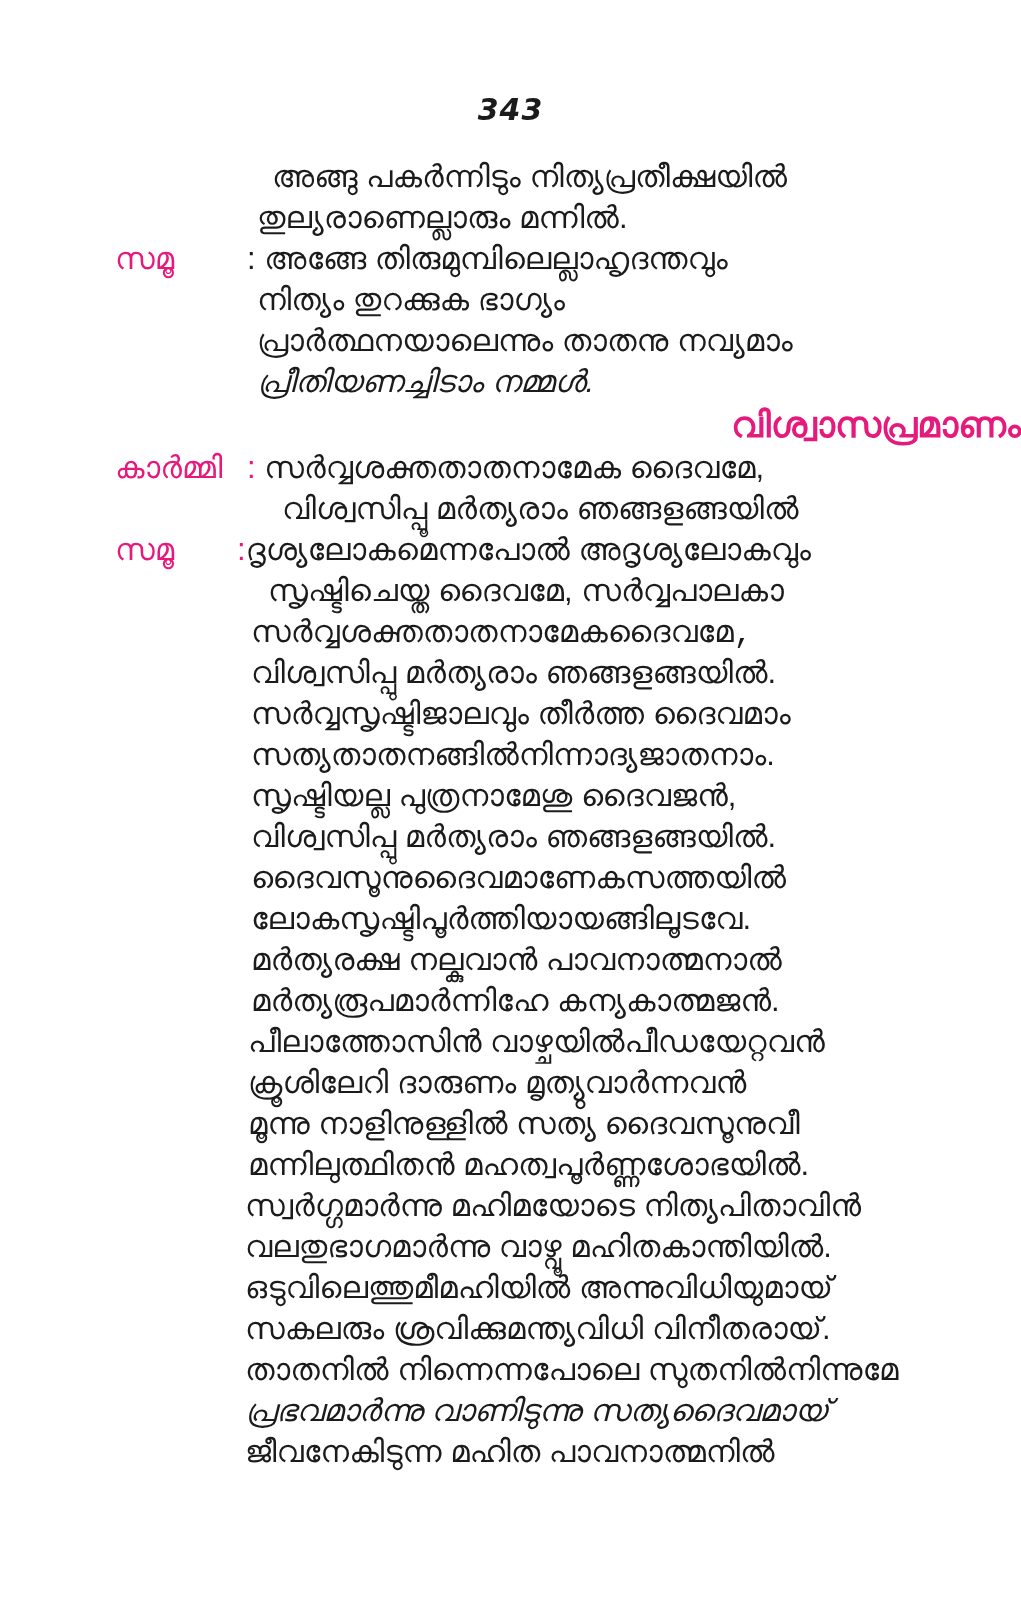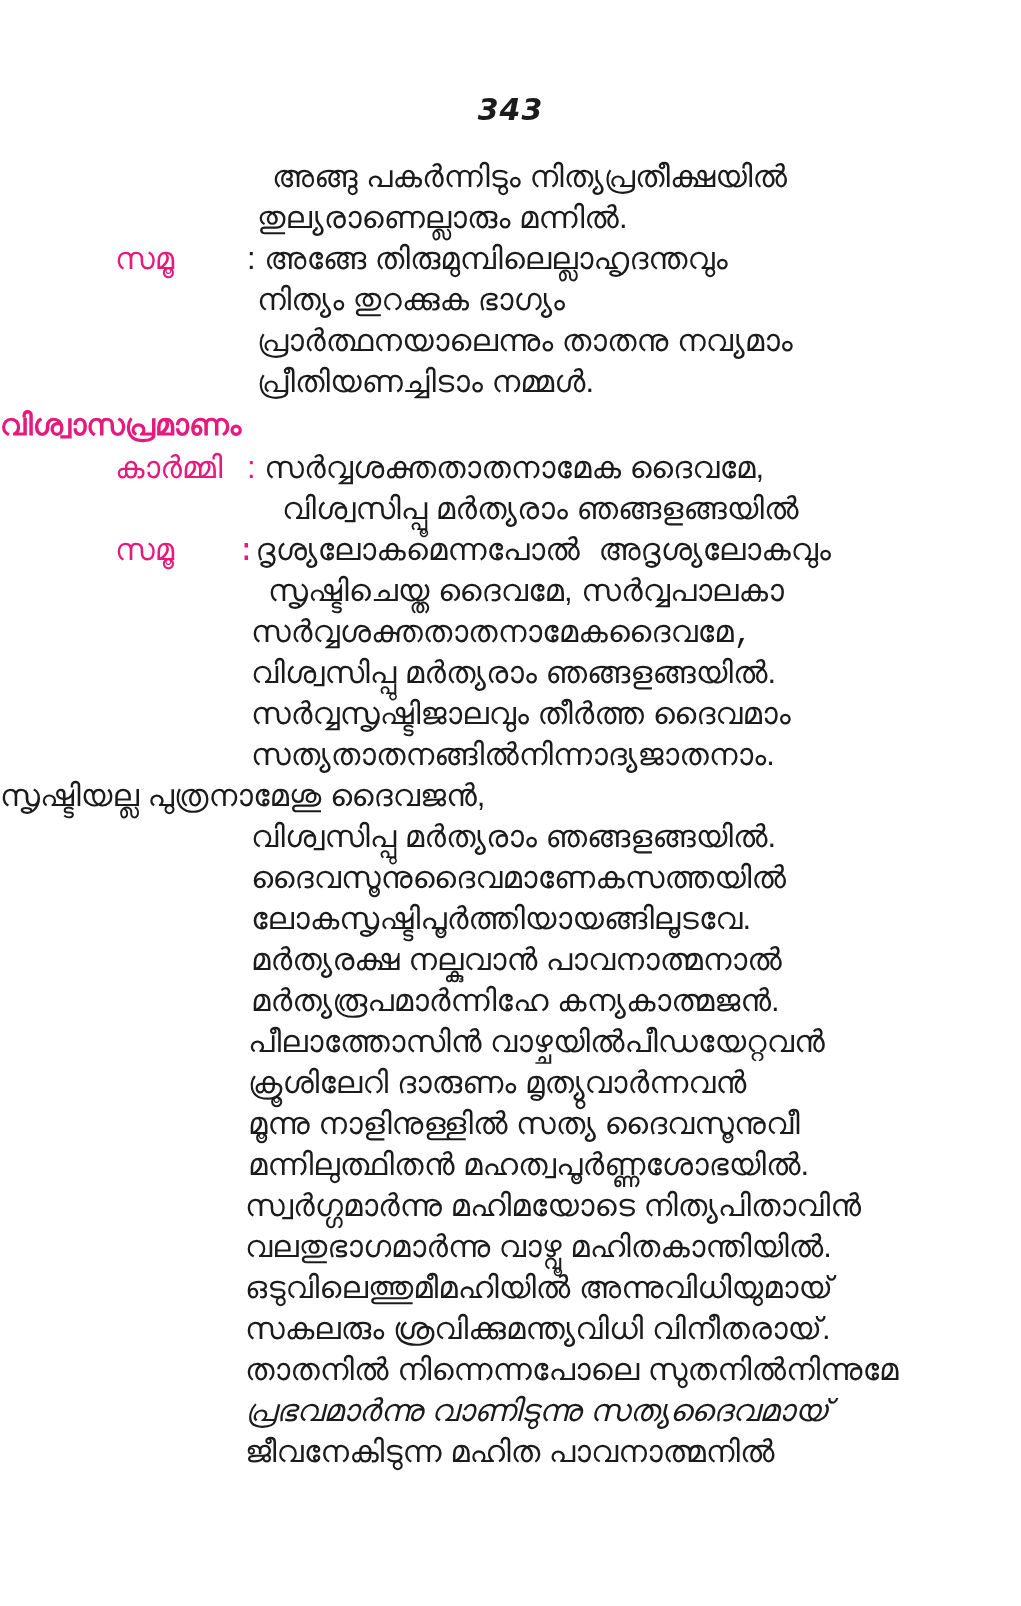--- a/index.html
+++ b/index.html
@@ -49,48 +49,48 @@
     color: var(--accent, #e6197d);
   }
   .line .vtext {
     display: inline-block;
   }
   .colon.accent { color: var(--accent, #e6197d); }
   .colon.text   { color: var(--text, #1b1b1b); }
   .line.heading {
     height: 45px;
     line-height: 45px;
-    text-align: left;
+    text-align: right;
     color: var(--accent, #e6197d);
     font-weight: bold;
-    font-size: 30px;
+    font-size: 36px;
   }
 </style>
 </head>
 <body>
 
 <div class="page">
   <div class="page-number">343</div>
   <div class="content" id="content">
       <div class="line"><span class="vtext" style="padding-left: 272px;">അങ്ങു പകർന്നിടും നിത്യപ്രതീക്ഷയിൽ</span></div>
       <div class="line"><span class="vtext" style="padding-left: 257px;">തുല്യരാണെല്ലാരും മന്നിൽ.</span></div>
       <div class="line"><span class="speaker">സമൂ</span><span class="vtext" style="padding-left: 247px;"><span class="colon text">:</span> അങ്ങേ തിരുമുമ്പിലെല്ലാഹൃദന്തവും</span></div>
       <div class="line"><span class="vtext" style="padding-left: 257px;">നിത്യം തുറക്കുക ഭാഗ്യം</span></div>
       <div class="line"><span class="vtext" style="padding-left: 257px;">പ്രാർത്ഥനയാലെന്നും താതനു നവ്യമാം</span></div>
-      <div class="line"><span class="vtext" style="padding-left: 257px;">പ്രീതിയണച്ചിടാം നമ്മൾ.</span></div>
+      <div class="line"><span class="vtext" style="padding-left: 257px; font-style: italic;">പ്രീതിയണച്ചിടാം നമ്മൾ.</span></div>
       <div class="line heading">വിശ്വാസപ്രമാണം</div>
       <div class="line"><span class="speaker">കാർമ്മി</span><span class="vtext" style="padding-left: 247px;"><span class="colon accent">:</span> സർവ്വശക്തതാതനാമേക ദൈവമേ,</span></div>
       <div class="line"><span class="vtext" style="padding-left: 282px;">വിശ്വസിപ്പൂ മർത്യരാം ഞങ്ങളങ്ങയിൽ</span></div>
-      <div class="line"><span class="speaker">സമൂ</span><span class="vtext" style="padding-left: 237px; font-family: Liberation Mono, monospace;"><span class="colon accent">:</span>ദൃശ്യലോകമെന്നപോൽ അദൃശ്യലോകവും</span></div>
+      <div class="line"><span class="speaker">സമൂ</span><span class="vtext" style="padding-left: 237px;"><span class="colon accent">:</span>ദൃശ്യലോകമെന്നപോൽ അദൃശ്യലോകവും</span></div>
       <div class="line"><span class="vtext" style="padding-left: 268px;">സൃഷ്ടിചെയ്ത ദൈവമേ, സർവ്വപാലകാ</span></div>
       <div class="line"><span class="vtext" style="padding-left: 251px; font-family: Liberation Mono, monospace;">സർവ്വശക്തതാതനാമേകദൈവമേ,</span></div>
       <div class="line"><span class="vtext" style="padding-left: 251px;">വിശ്വസിപ്പു മർത്യരാം ഞങ്ങളങ്ങയിൽ.</span></div>
       <div class="line"><span class="vtext" style="padding-left: 251px;">സർവ്വസൃഷ്ടിജാലവും തീർത്ത ദൈവമാം</span></div>
       <div class="line"><span class="vtext" style="padding-left: 251px;">സത്യതാതനങ്ങിൽനിന്നാദ്യജാതനാം.</span></div>
-      <div class="line"><span class="vtext" style="">സൃഷ്ടിയല്ല പുത്രനാമേശു ദൈവജൻ,</span></div>
+      <div class="line"><span class="vtext" style="padding-left: 251px;">സൃഷ്ടിയല്ല പുത്രനാമേശു ദൈവജൻ,</span></div>
       <div class="line"><span class="vtext" style="padding-left: 251px;">വിശ്വസിപ്പു മർത്യരാം ഞങ്ങളങ്ങയിൽ.</span></div>
       <div class="line"><span class="vtext" style="padding-left: 251px;">ദൈവസൂനുദൈവമാണേകസത്തയിൽ</span></div>
       <div class="line"><span class="vtext" style="padding-left: 251px;">ലോകസൃഷ്ടിപൂർത്തിയായങ്ങിലൂടവേ.</span></div>
       <div class="line"><span class="vtext" style="padding-left: 251px;">മർത്യരക്ഷ നല്കുവാൻ പാവനാത്മനാൽ</span></div>
       <div class="line"><span class="vtext" style="padding-left: 251px;">മർത്യരൂപമാർന്നിഹേ കന്യകാത്മജൻ.</span></div>
       <div class="line"><span class="vtext" style="padding-left: 248px; text-align: right;">പീലാത്തോസിൻ വാഴ്ചയിൽപീഡയേറ്റവൻ</span></div>
       <div class="line"><span class="vtext" style="padding-left: 248px;">ക്രൂശിലേറി ദാരുണം മൃത്യുവാർന്നവൻ</span></div>
       <div class="line"><span class="vtext" style="padding-left: 248px;">മൂന്നു നാളിനുള്ളിൽ സത്യ ദൈവസൂനുവീ</span></div>
       <div class="line"><span class="vtext" style="padding-left: 248px;">മന്നിലുത്ഥിതൻ മഹത്വപൂർണ്ണശോഭയിൽ.</span></div>
       <div class="line"><span class="vtext" style="padding-left: 245px;">സ്വർഗ്ഗമാർന്നു മഹിമയോടെ നിത്യപിതാവിൻ</span></div>

